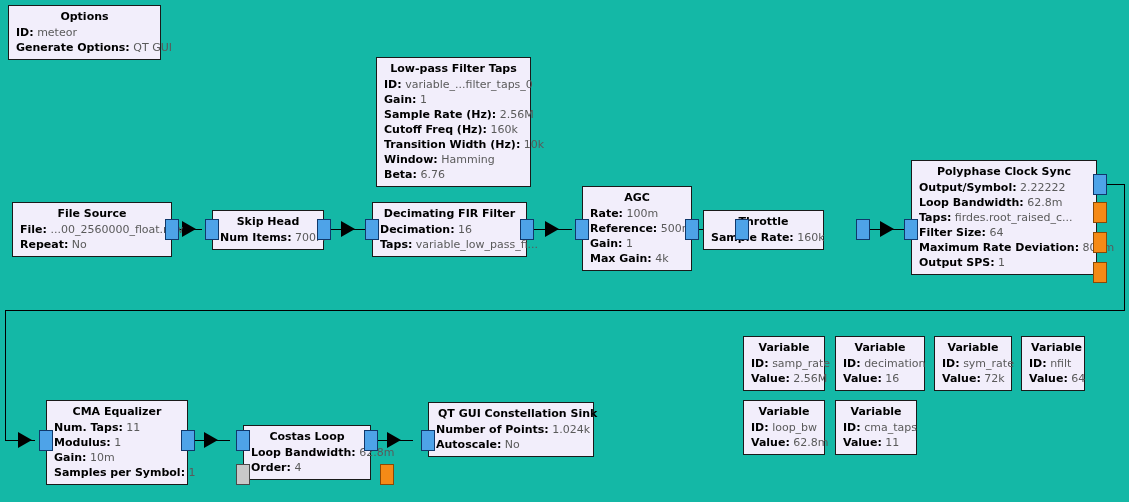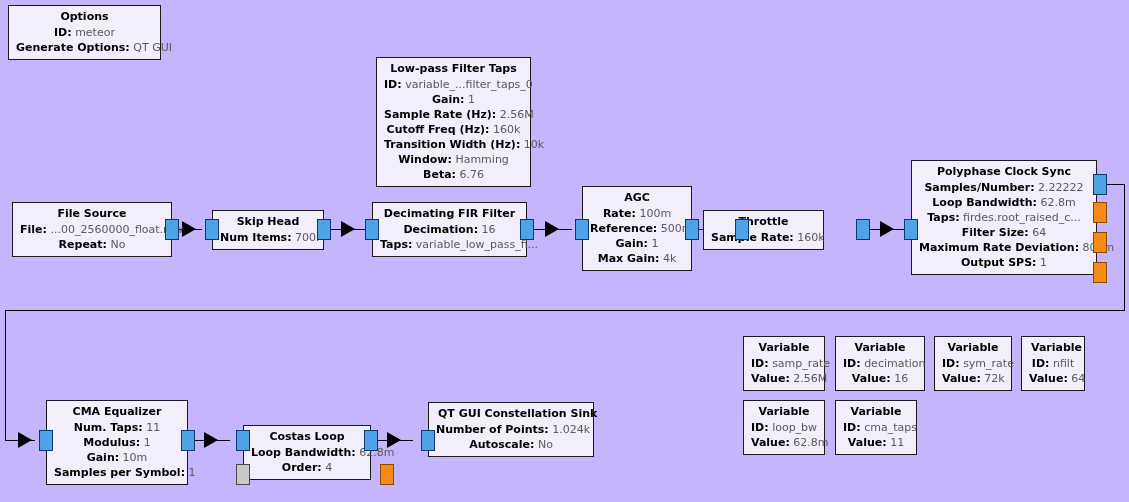--- a/index.html
+++ b/index.html
@@ -5,21 +5,21 @@
   * { box-sizing: border-box; }
   html, body {
     margin: 0; padding: 0;
     background: #ffffff;
     font-family: "DejaVu Sans", "Liberation Sans", sans-serif;
   }
   #canvas {
     position: relative;
     width: 1129px;
     height: 502px;
-    background: #c4b5fd;
+    background: #14b8a6;
     overflow: hidden;
   }
 
   
   .block {
     position: absolute;
     background: #f2eefb;
     border: 1px solid #1a1a1a;
     padding: 3px 7px 4px 7px;
     line-height: 15px;
@@ -30,21 +30,20 @@
     font-size: 11px;
     color: #000000;
     text-align: center;
     padding: 0 2px 1px 2px;
     line-height: 15px;
   }
   .block .row {
     font-size: 11px;
     line-height: 15px;
     color: #5a5a5a;
-    text-align: center;
   }
   .block .row .k {
     font-weight: bold;
     color: #000000;
   }
 
   
   .port {
     position: absolute;
     width: 14px;
@@ -156,21 +155,21 @@
 
   <div class="block" style="left:703px; top:210px; width:121px;">
     <div class="title">Throttle</div>
     <div class="row"><span class="k">Sample Rate:</span> <span>160k</span></div>
   </div>
   <div class="port" style="left:735px; top:219px;"></div>
   <div class="port" style="left:856px; top:219px;"></div>
 
   <div class="block" style="left:911px; top:160px; width:186px;">
     <div class="title">Polyphase Clock Sync</div>
-    <div class="row"><span class="k">Samples/Number:</span> <span>2.22222</span></div>
+    <div class="row"><span class="k">Output/Symbol:</span> <span>2.22222</span></div>
     <div class="row"><span class="k">Loop Bandwidth:</span> <span>62.8m</span></div>
     <div class="row"><span class="k">Taps:</span> <span>firdes.root_raised_c...</span></div>
     <div class="row"><span class="k">Filter Size:</span> <span>64</span></div>
     <div class="row"><span class="k">Maximum Rate Deviation:</span> <span>800m</span></div>
     <div class="row"><span class="k">Output SPS:</span> <span>1</span></div>
   </div>
   <div class="port" style="left:904px; top:219px;"></div>
   <div class="port" style="left:1093px; top:174px;"></div>
   <div class="port orange" style="left:1093px; top:202px;"></div>
   <div class="port orange" style="left:1093px; top:232px;"></div>

